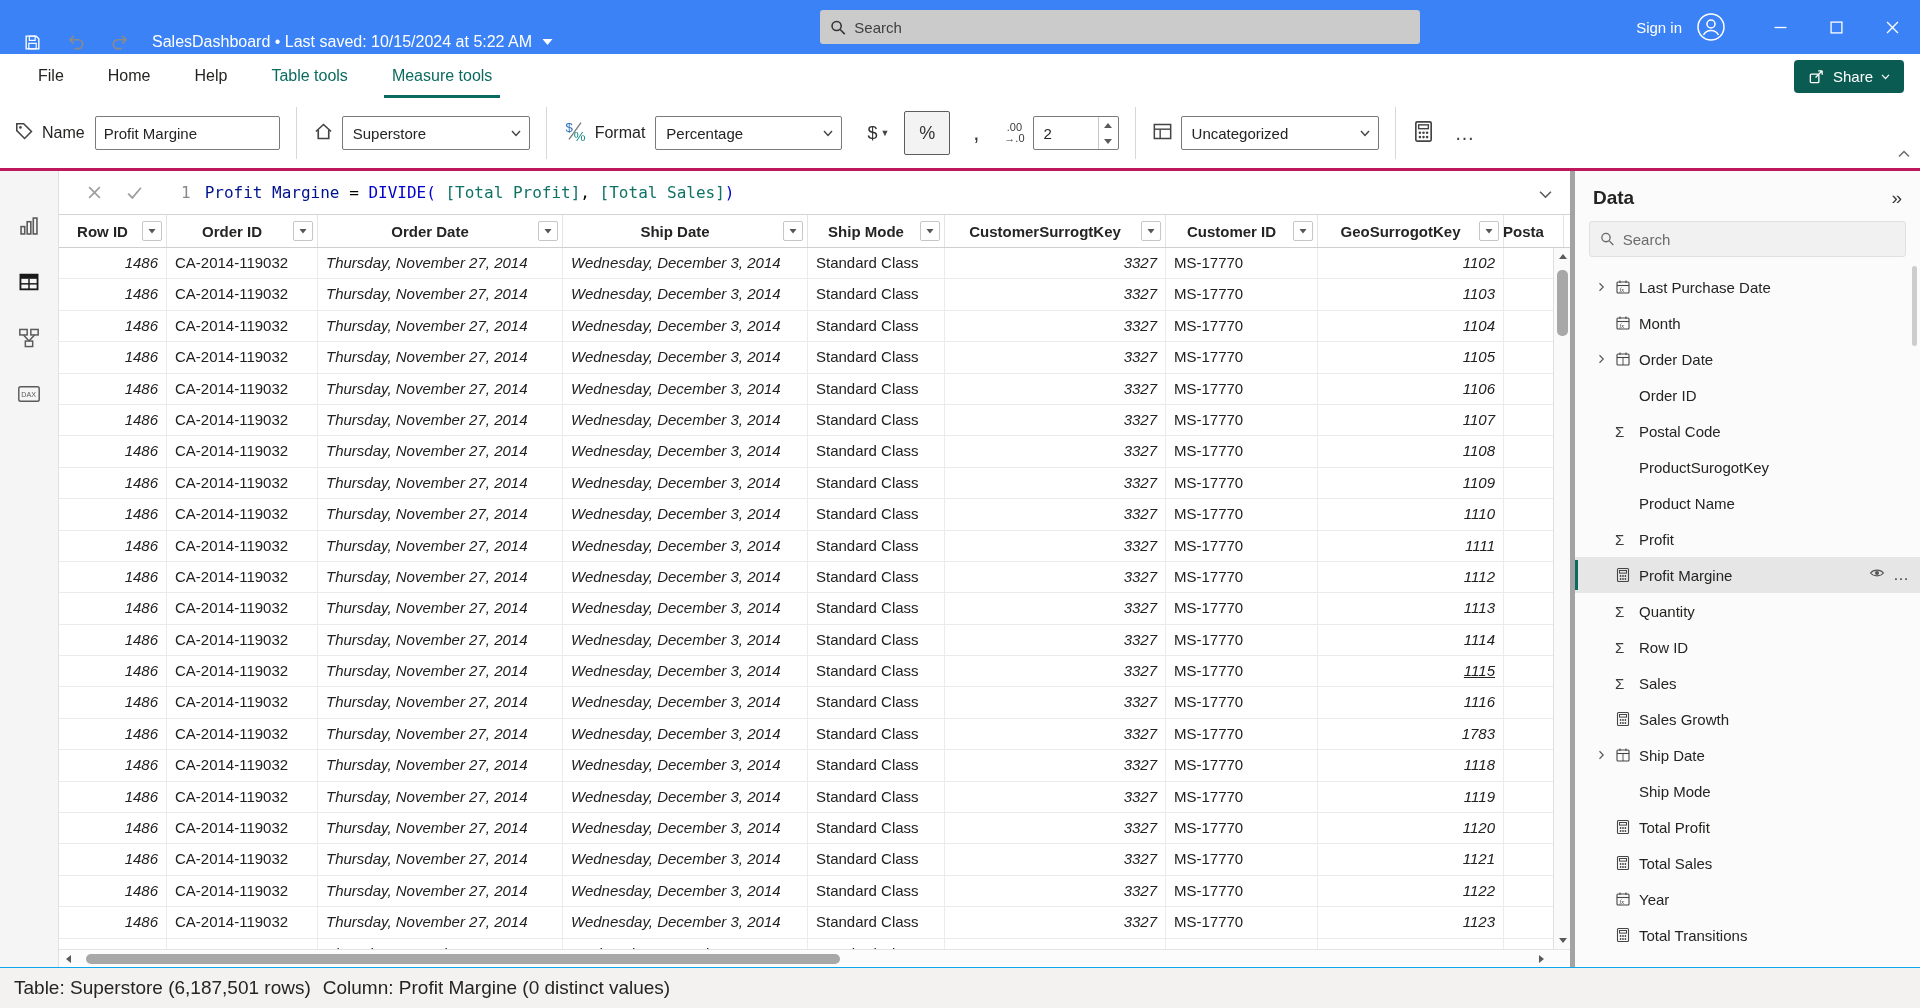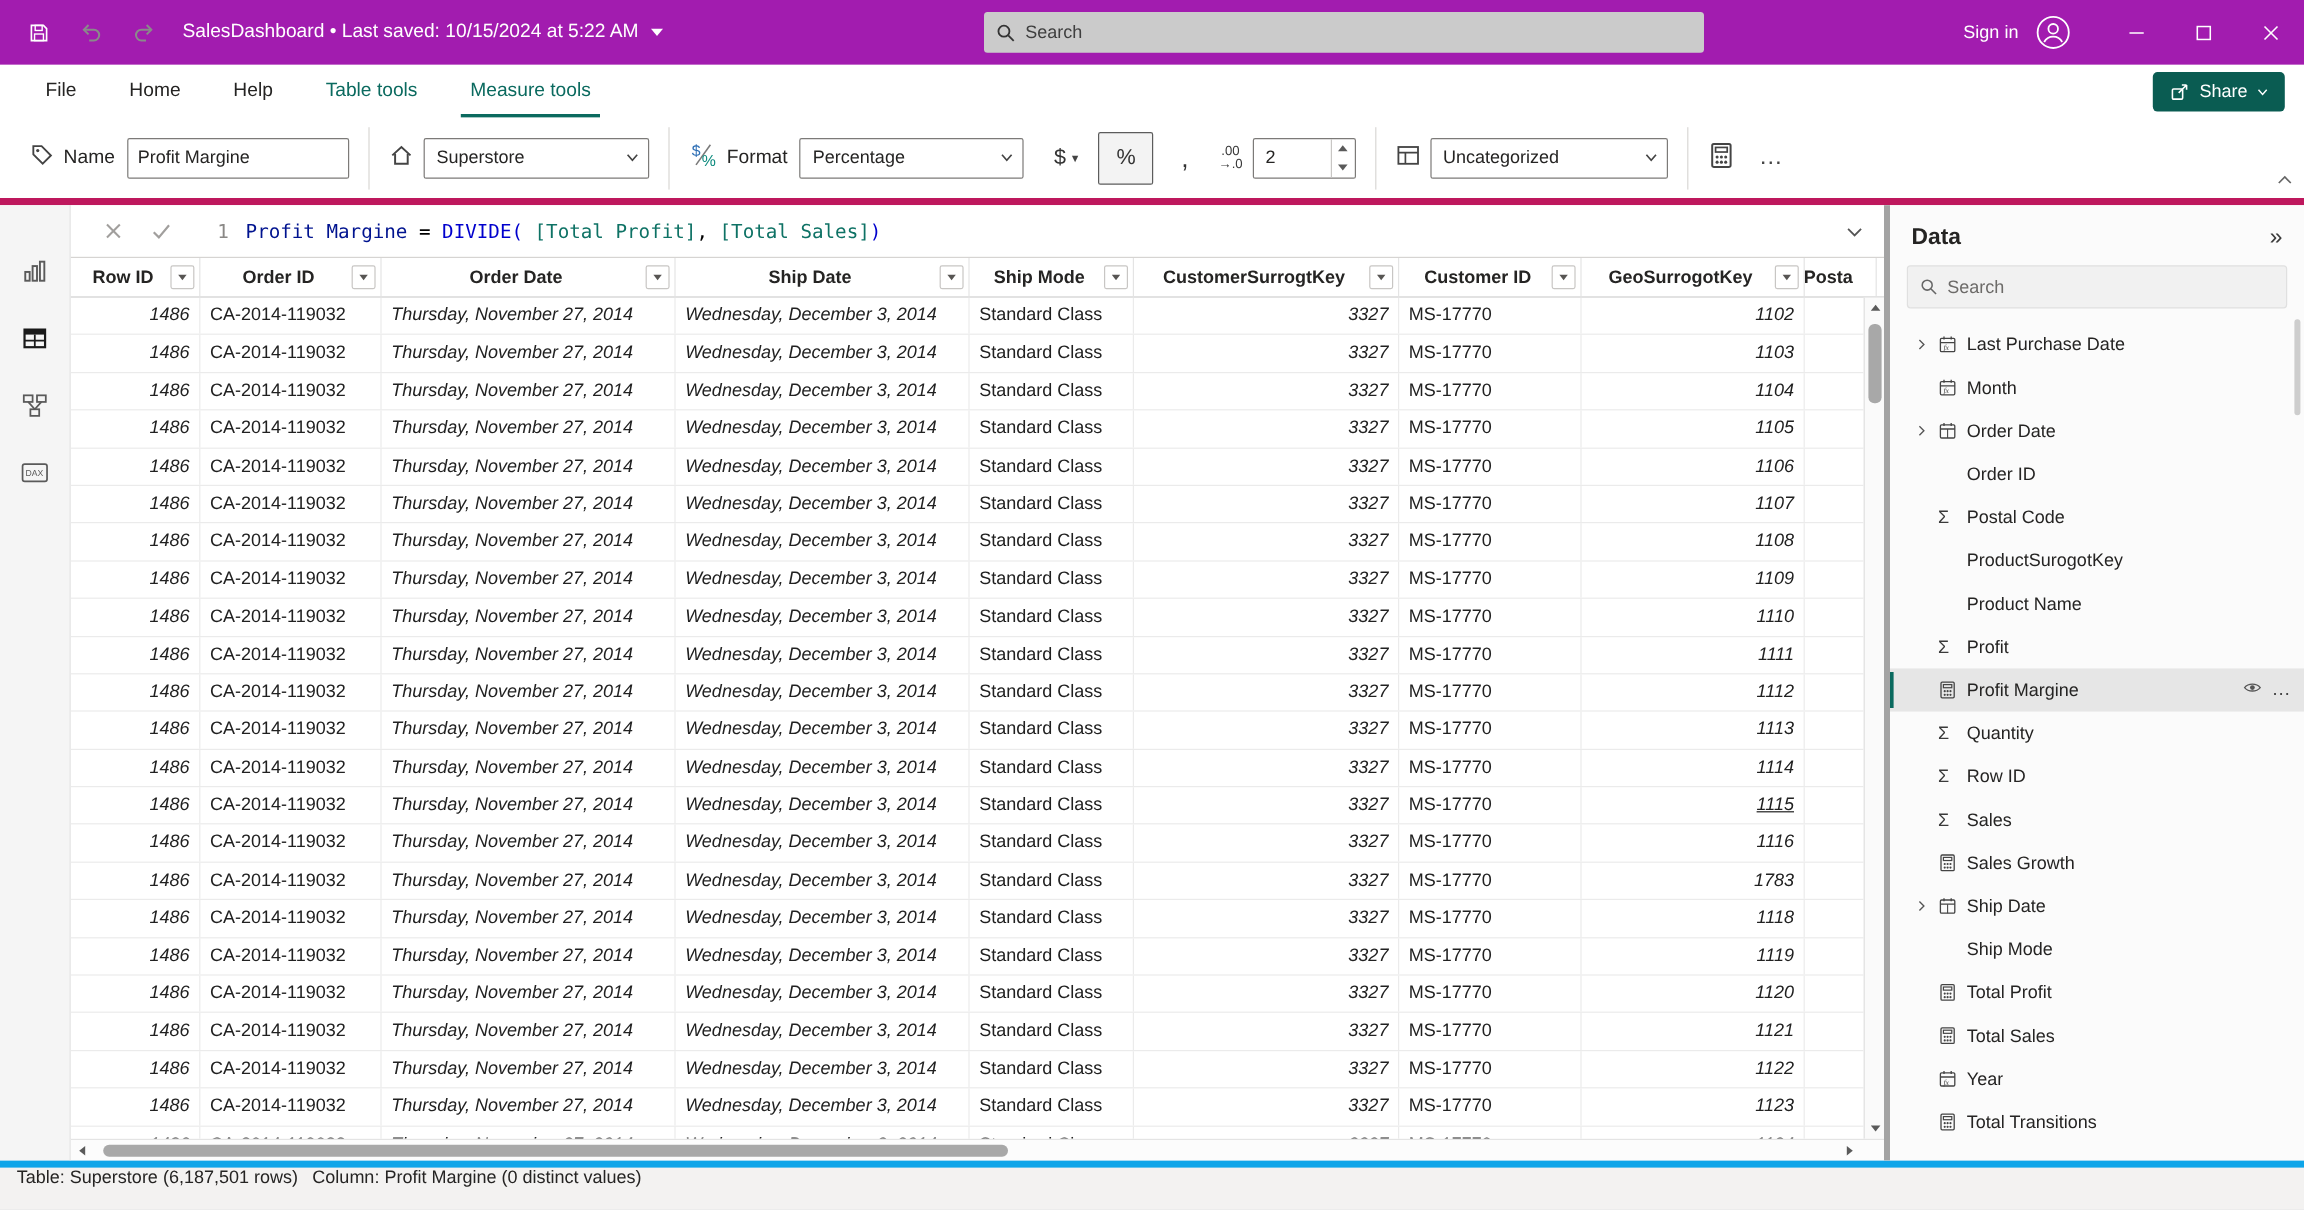--- a/index.html
+++ b/index.html
@@ -2,21 +2,21 @@
 <html><head>
 <meta charset="utf-8">
 <style>
   * { margin:0; padding:0; box-sizing:border-box; }
   html,body { width:1920px; height:1008px; overflow:hidden; background:#ddd; }
   .app { width:1920px; height:1008px; position:relative; background:#fff;
          font-family:"Liberation Sans", sans-serif; color:#252423; overflow:hidden;
          display:flex; flex-direction:column; }
 
   
-  .titlebar { height:54px; background:#a21caf; color:#fff; display:flex; align-items:center;
+  .titlebar { height:54px; background:#3b82f6; color:#fff; display:flex; align-items:flex-end;
               flex:0 0 54px; position:relative; }
   .tb-left { display:flex; align-items:center; gap:20px; padding-left:20px; }
   .tb-icon { display:inline-flex; align-items:center; justify-content:center; width:24px; height:24px; cursor:pointer; }
   .doc-title { font-size:16px; white-space:nowrap; display:flex; align-items:center; gap:10px; cursor:pointer; }
   .tb-search { position:absolute; left:820px; top:10px; width:600px; height:34px; background:#cbcbcb;
                border-radius:3px; display:flex; align-items:center; padding:0 10px; gap:8px; }
   .tb-search input { border:none; outline:none; background:transparent; font-size:15px; color:#222;
                      font-family:"Liberation Sans",sans-serif; width:100%; }
   .tb-search input::placeholder { color:#3f3f3f; }
   .tb-right { margin-left:auto; display:flex; align-items:center; }
@@ -27,22 +27,22 @@
   
   .ribbon-tabs { height:44px; flex:0 0 44px; background:#fff; display:flex; align-items:stretch;
                  position:relative; padding-left:16px; }
   .rtab { display:flex; align-items:center; padding:0 22px; font-size:16px; cursor:pointer; position:relative; }
   .rtab.contextual { color:#0b6a5f; }
   .rtab.active::after { content:""; position:absolute; left:14px; right:14px; bottom:0; height:3px; background:#0b6a5f; }
   .share-btn { position:absolute; right:16px; top:6px; height:33px; background:#0a5c52; color:#fff;
                border-radius:4px; display:flex; align-items:center; gap:8px; padding:0 14px; font-size:15px; cursor:pointer; }
 
   
-  .ribbon-content { height:73px; flex:0 0 73px; background:#fff; border-bottom:6px solid #be185d;
-                    display:flex; align-items:center; padding-left:25px; position:relative; }
+  .ribbon-content { height:73px; flex:0 0 73px; background:#fff; border-bottom:3px solid #be185d;
+                    display:flex; align-items:center; padding-left:14px; position:relative; }
   .rc-group { display:flex; align-items:center; }
   .rc-label { font-size:16px; margin:0 10px 0 8px; white-space:nowrap; }
   .rc-sep { width:1px; height:52px; background:#d9d7d5; margin:0 16px; }
   .txt-input { height:34px; border:1px solid #7c7a78; border-radius:2px; font-size:15px;
                padding:0 8px; font-family:"Liberation Sans",sans-serif; color:#252423; }
   .dropdown { height:34px; border:1px solid #7c7a78; border-radius:2px; background:#fff;
               display:inline-flex; align-items:center; justify-content:space-between;
               padding:0 8px 0 10px; font-size:15px; cursor:pointer; gap:8px; }
   .fmt-btn { display:inline-flex; align-items:center; justify-content:center; height:40px; min-width:40px;
              border-radius:2px; cursor:pointer; font-size:18px; color:#333; }
@@ -118,22 +118,22 @@
   .field-row.selected::before { content:""; position:absolute; left:0; top:3px; bottom:3px; width:3px; background:#0b6a5f; }
   .chev { width:20px; display:flex; align-items:center; }
   .ficon { width:24px; display:flex; align-items:center; }
   .sig { font-size:15px; color:#3a3a3a; }
   .flabel { font-size:15px; white-space:nowrap; overflow:hidden; }
   .factions { margin-left:auto; margin-right:10px; display:flex; align-items:center; gap:8px; }
   .fmore { font-size:16px; color:#444; letter-spacing:1px; cursor:pointer; }
   .panel-scroll-thumb { position:absolute; right:3px; top:95px; width:5px; height:80px; background:#cdcdcd; border-radius:3px; }
 
   
-  .status-bar { height:41px; flex:0 0 41px; background:#f3f2f1; border-top:6px solid #0ea5e9;
-                display:flex; align-items:flex-start; padding-left:14px; gap:12px; font-size:15px; }
+  .status-bar { height:41px; flex:0 0 41px; background:#f3f2f1; border-top:1px solid #0ea5e9;
+                display:flex; align-items:center; padding-left:14px; gap:12px; font-size:19px; }
 </style>
 </head>
 <body>
 
 <div class="app">
 
   <header class="titlebar">
     <div class="tb-left">
       <span class="tb-icon">
         <svg width="19" height="19" viewBox="0 0 18 18">

